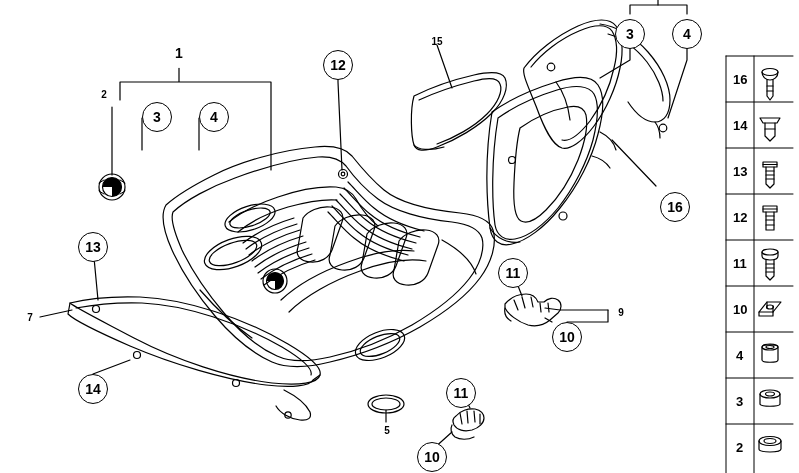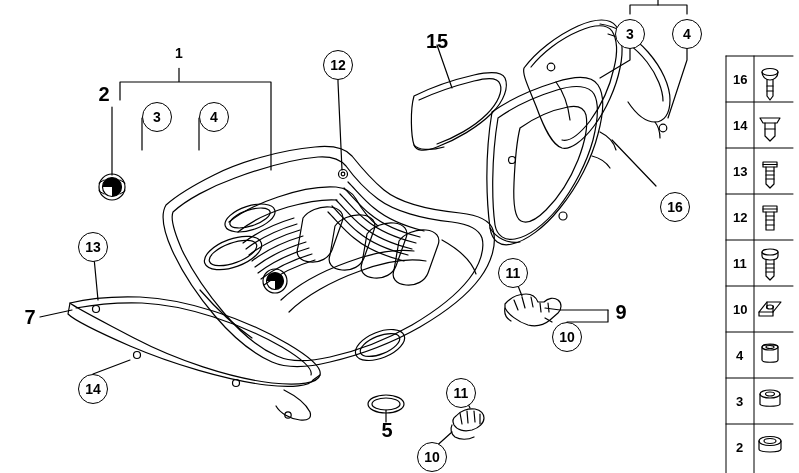--- a/index.html
+++ b/index.html
@@ -31,21 +31,21 @@
     font-size: 14px;
     font-weight: bold;
     display: flex;
     align-items: center;
     justify-content: center;
     box-sizing: border-box;
     line-height: 1;
   }
   .plain-num {
     position: absolute;
-    font-size: 20px;
+    font-size: 10px;
     font-weight: bold;
     color: #000;
     display: flex;
     align-items: center;
     justify-content: center;
   }
   .legend-num {
     position: absolute;
     font-size: 13px;
     font-weight: bold;

